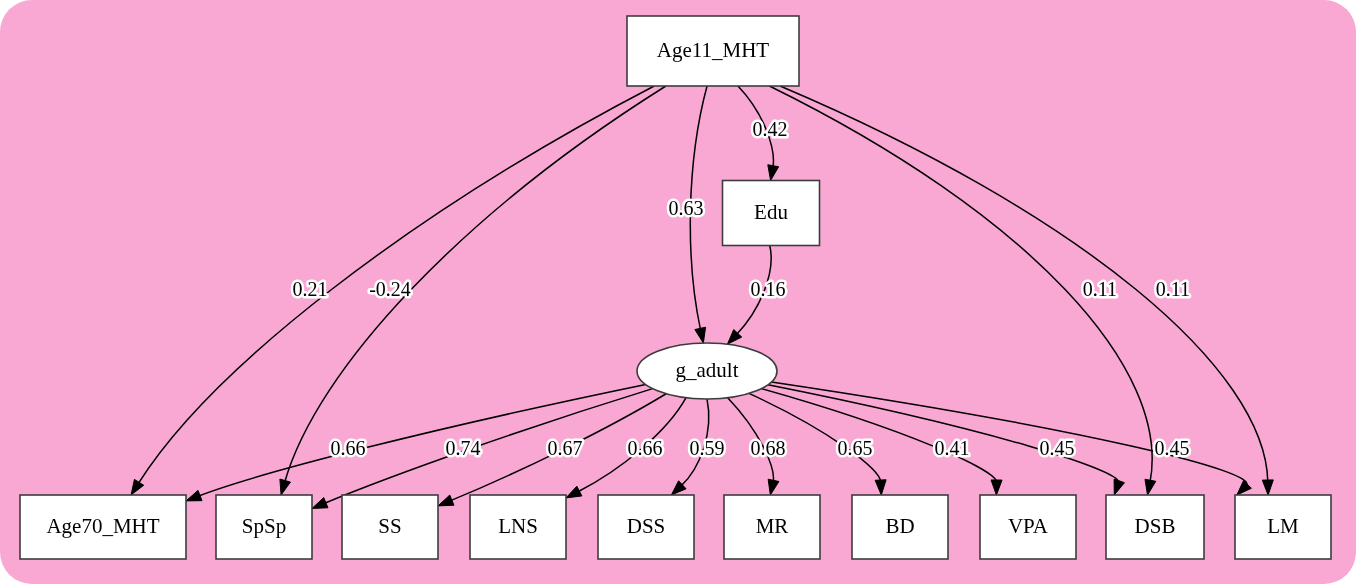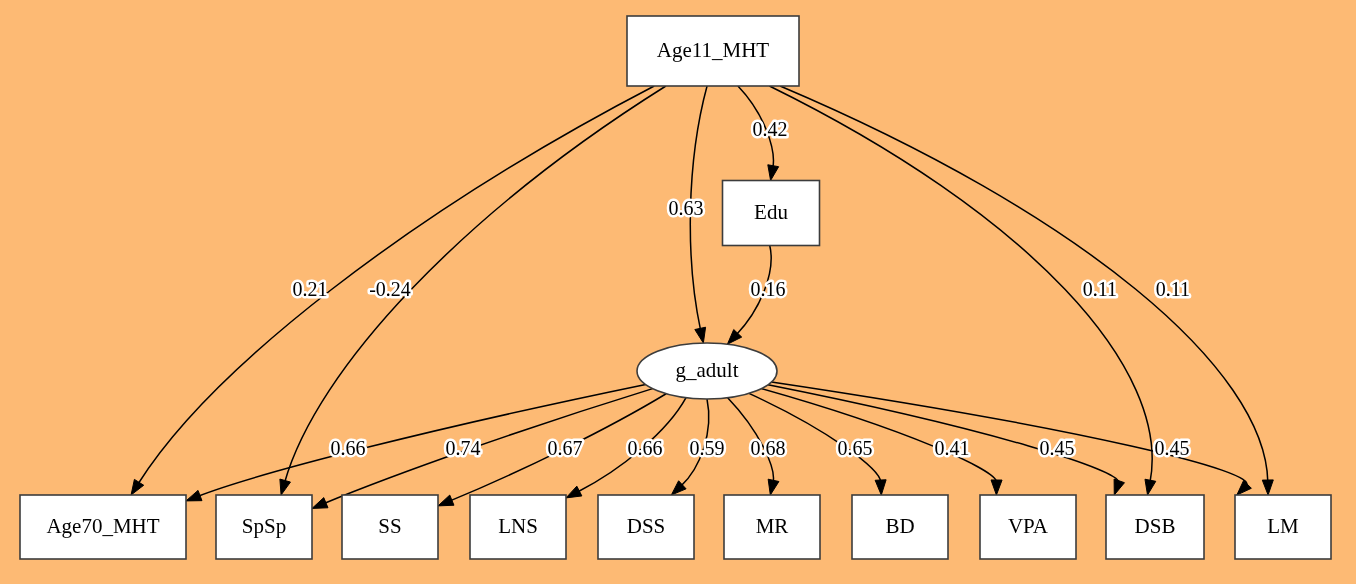--- a/index.html
+++ b/index.html
@@ -1,20 +1,20 @@
 <!DOCTYPE html>
 <html><head>
 <meta charset="utf-8">
 <style>
   html,body{margin:0;padding:0;background:#ffffff;}
   body{
     width:1356px;height:584px;overflow:hidden;
     font-family:"Liberation Serif","DejaVu Serif",serif;
   }
-  #diagram-root{position:relative;width:1356px;height:584px;background:#fdba74;}
+  #diagram-root{position:relative;width:1356px;height:584px;background:#f9a8d4;border-radius:32px;}
   svg#graph{display:block;width:1356px;height:584px;}
   .node-shape{fill:#ffffff;stroke:#3c3c3c;stroke-width:1.6;}
   .node-label{
     font-family:"Liberation Serif","DejaVu Serif",serif;
     font-size:21px;fill:#000000;
     text-anchor:middle;dominant-baseline:middle;
   }
   .edge-path{fill:none;stroke:#000000;stroke-width:1.5;}
   .edge-head{fill:#000000;stroke:#000000;stroke-width:1;}
   .edge-label{

